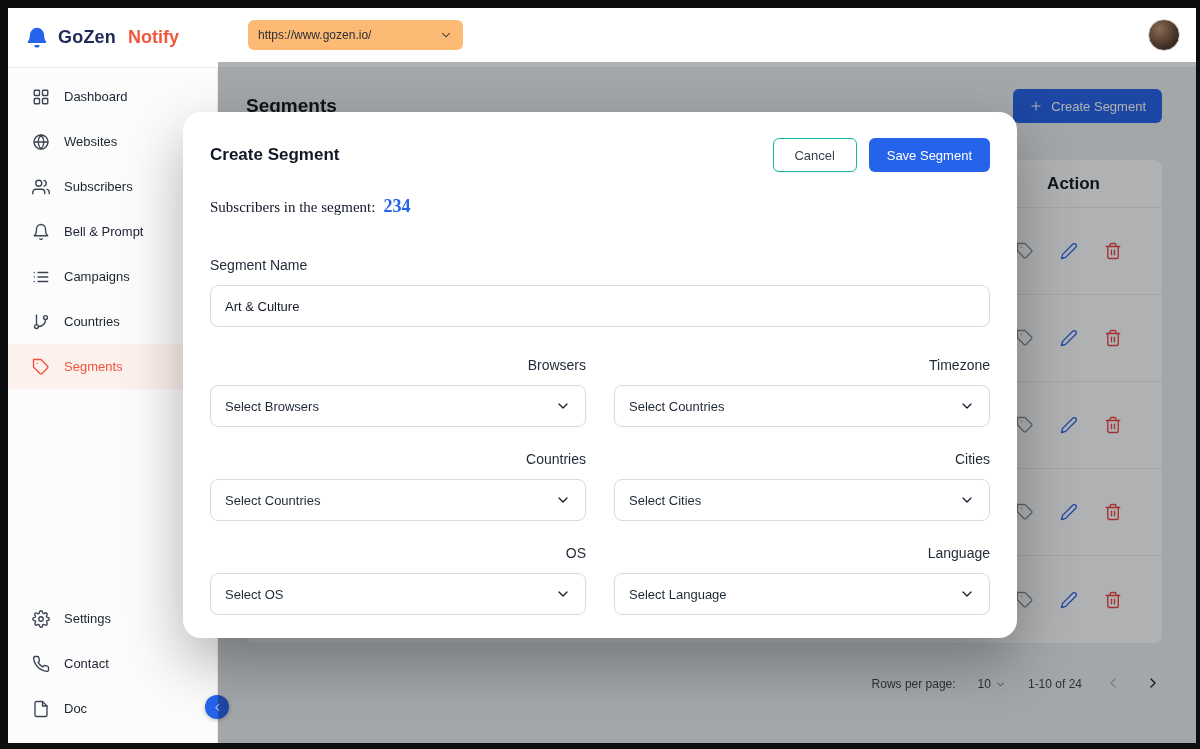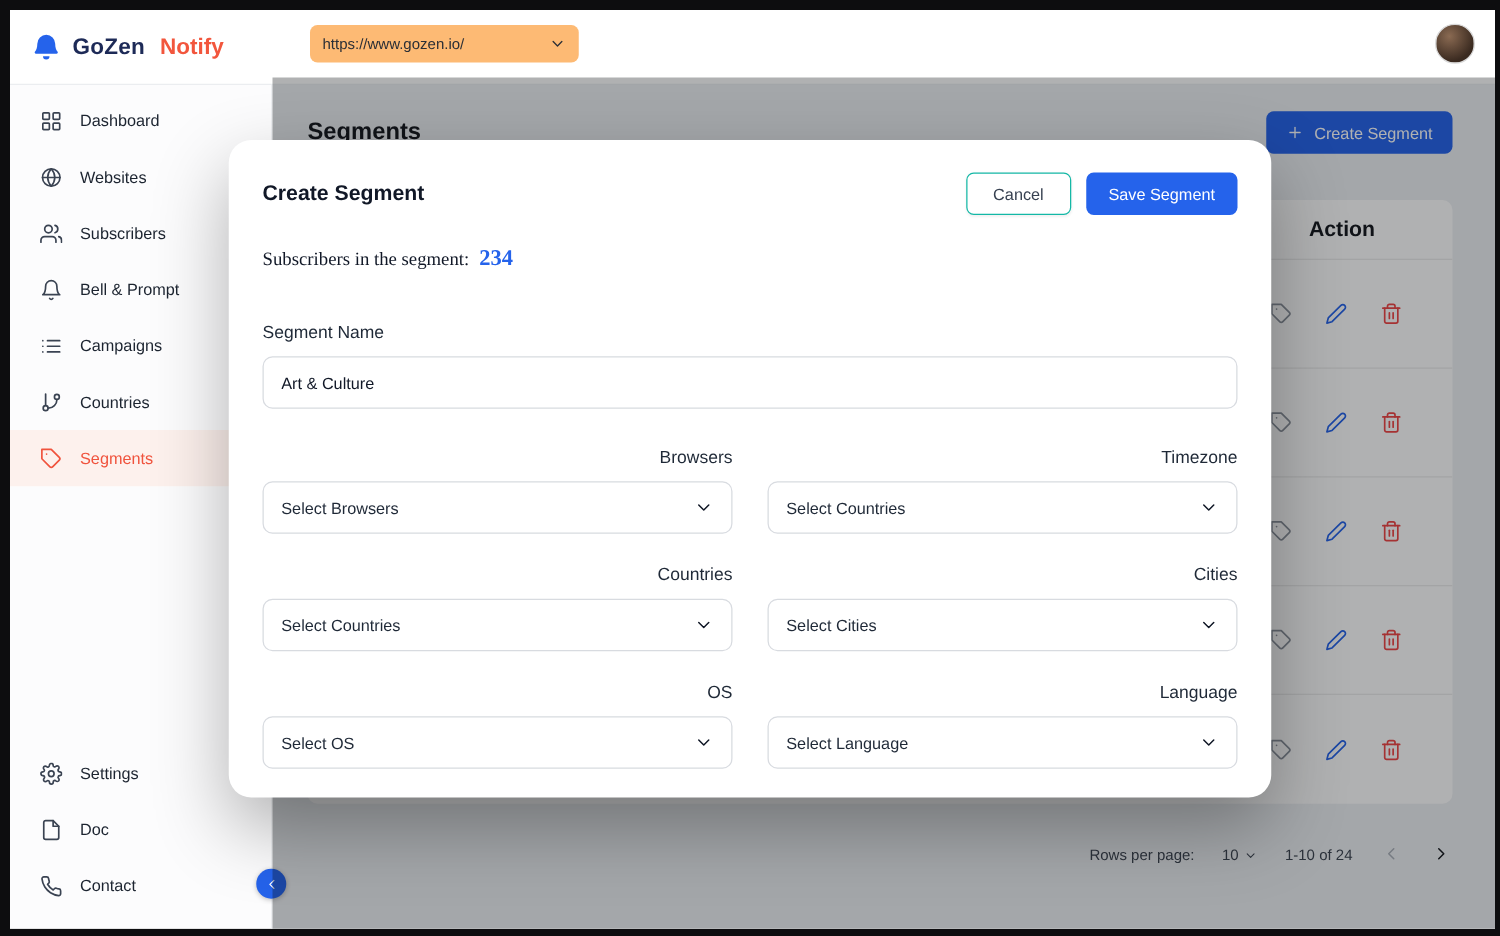--- a/index.html
+++ b/index.html
@@ -246,33 +246,33 @@
           <svg class="stroke" viewBox="0 0 24 24">
               <circle cx="12" cy="12" r="3"></circle>
               <path d="M19.4 15a1.65 1.65 0 0 0 .33 1.82l.06.06a2 2 0 1 1-2.83 2.83l-.06-.06a1.65 1.65 0 0 0-1.82-.33 1.65 1.65 0 0 0-1 1.51V21a2 2 0 1 1-4 0v-.09a1.65 1.65 0 0 0-1-1.51 1.65 1.65 0 0 0-1.82.33l-.06.06a2 2 0 1 1-2.83-2.83l.06-.06a1.65 1.65 0 0 0 .33-1.82 1.65 1.65 0 0 0-1.51-1H3a2 2 0 1 1 0-4h.09a1.65 1.65 0 0 0 1.51-1 1.65 1.65 0 0 0-.33-1.82l-.06-.06a2 2 0 1 1 2.83-2.83l.06.06a1.65 1.65 0 0 0 1.82.33h.09a1.65 1.65 0 0 0 1-1.51V3a2 2 0 1 1 4 0v.09a1.65 1.65 0 0 0 1 1.51 1.65 1.65 0 0 0 1.82-.33l.06-.06a2 2 0 1 1 2.83 2.83l-.06.06a1.65 1.65 0 0 0-.33 1.82v.09a1.65 1.65 0 0 0 1.51 1H21a2 2 0 1 1 0 4h-.09a1.65 1.65 0 0 0-1.51 1z"></path>
             </svg>
         </span>
         <span class="nav-label">Settings</span>
       </div>
       <div class="nav-item">
         <span class="nav-icon">
           <svg class="stroke" viewBox="0 0 24 24">
+              <path d="M22 16.92v3a2 2 0 0 1-2.18 2 19.79 19.79 0 0 1-8.63-3.07 19.5 19.5 0 0 1-6-6 19.79 19.79 0 0 1-3.07-8.67A2 2 0 0 1 4.11 2h3a2 2 0 0 1 2 1.72 12.8 12.8 0 0 0 .7 2.81 2 2 0 0 1-.45 2.11L8.09 9.91a16 16 0 0 0 6 6l1.27-1.27a2 2 0 0 1 2.11-.45 12.8 12.8 0 0 0 2.81.7A2 2 0 0 1 22 16.92z"></path>
+            </svg>
+        </span>
+        <span class="nav-label">Contact</span>
+      </div>
+      <div class="nav-item">
+        <span class="nav-icon">
+          <svg class="stroke" viewBox="0 0 24 24">
               <path d="M14 2H6a2 2 0 0 0-2 2v16a2 2 0 0 0 2 2h12a2 2 0 0 0 2-2V8z"></path>
               <polyline points="14 2 14 8 20 8"></polyline>
             </svg>
         </span>
         <span class="nav-label">Doc</span>
-      </div>
-      <div class="nav-item">
-        <span class="nav-icon">
-          <svg class="stroke" viewBox="0 0 24 24">
-              <path d="M22 16.92v3a2 2 0 0 1-2.18 2 19.79 19.79 0 0 1-8.63-3.07 19.5 19.5 0 0 1-6-6 19.79 19.79 0 0 1-3.07-8.67A2 2 0 0 1 4.11 2h3a2 2 0 0 1 2 1.72 12.8 12.8 0 0 0 .7 2.81 2 2 0 0 1-.45 2.11L8.09 9.91a16 16 0 0 0 6 6l1.27-1.27a2 2 0 0 1 2.11-.45 12.8 12.8 0 0 0 2.81.7A2 2 0 0 1 22 16.92z"></path>
-            </svg>
-        </span>
-        <span class="nav-label">Contact</span>
       </div>
     </div>
     <button class="collapse-btn">
       <svg class="stroke" viewBox="0 0 24 24">
           <polyline points="15 18 9 12 15 6"></polyline>
         </svg>
     </button>
   </aside>
 
   <main>

